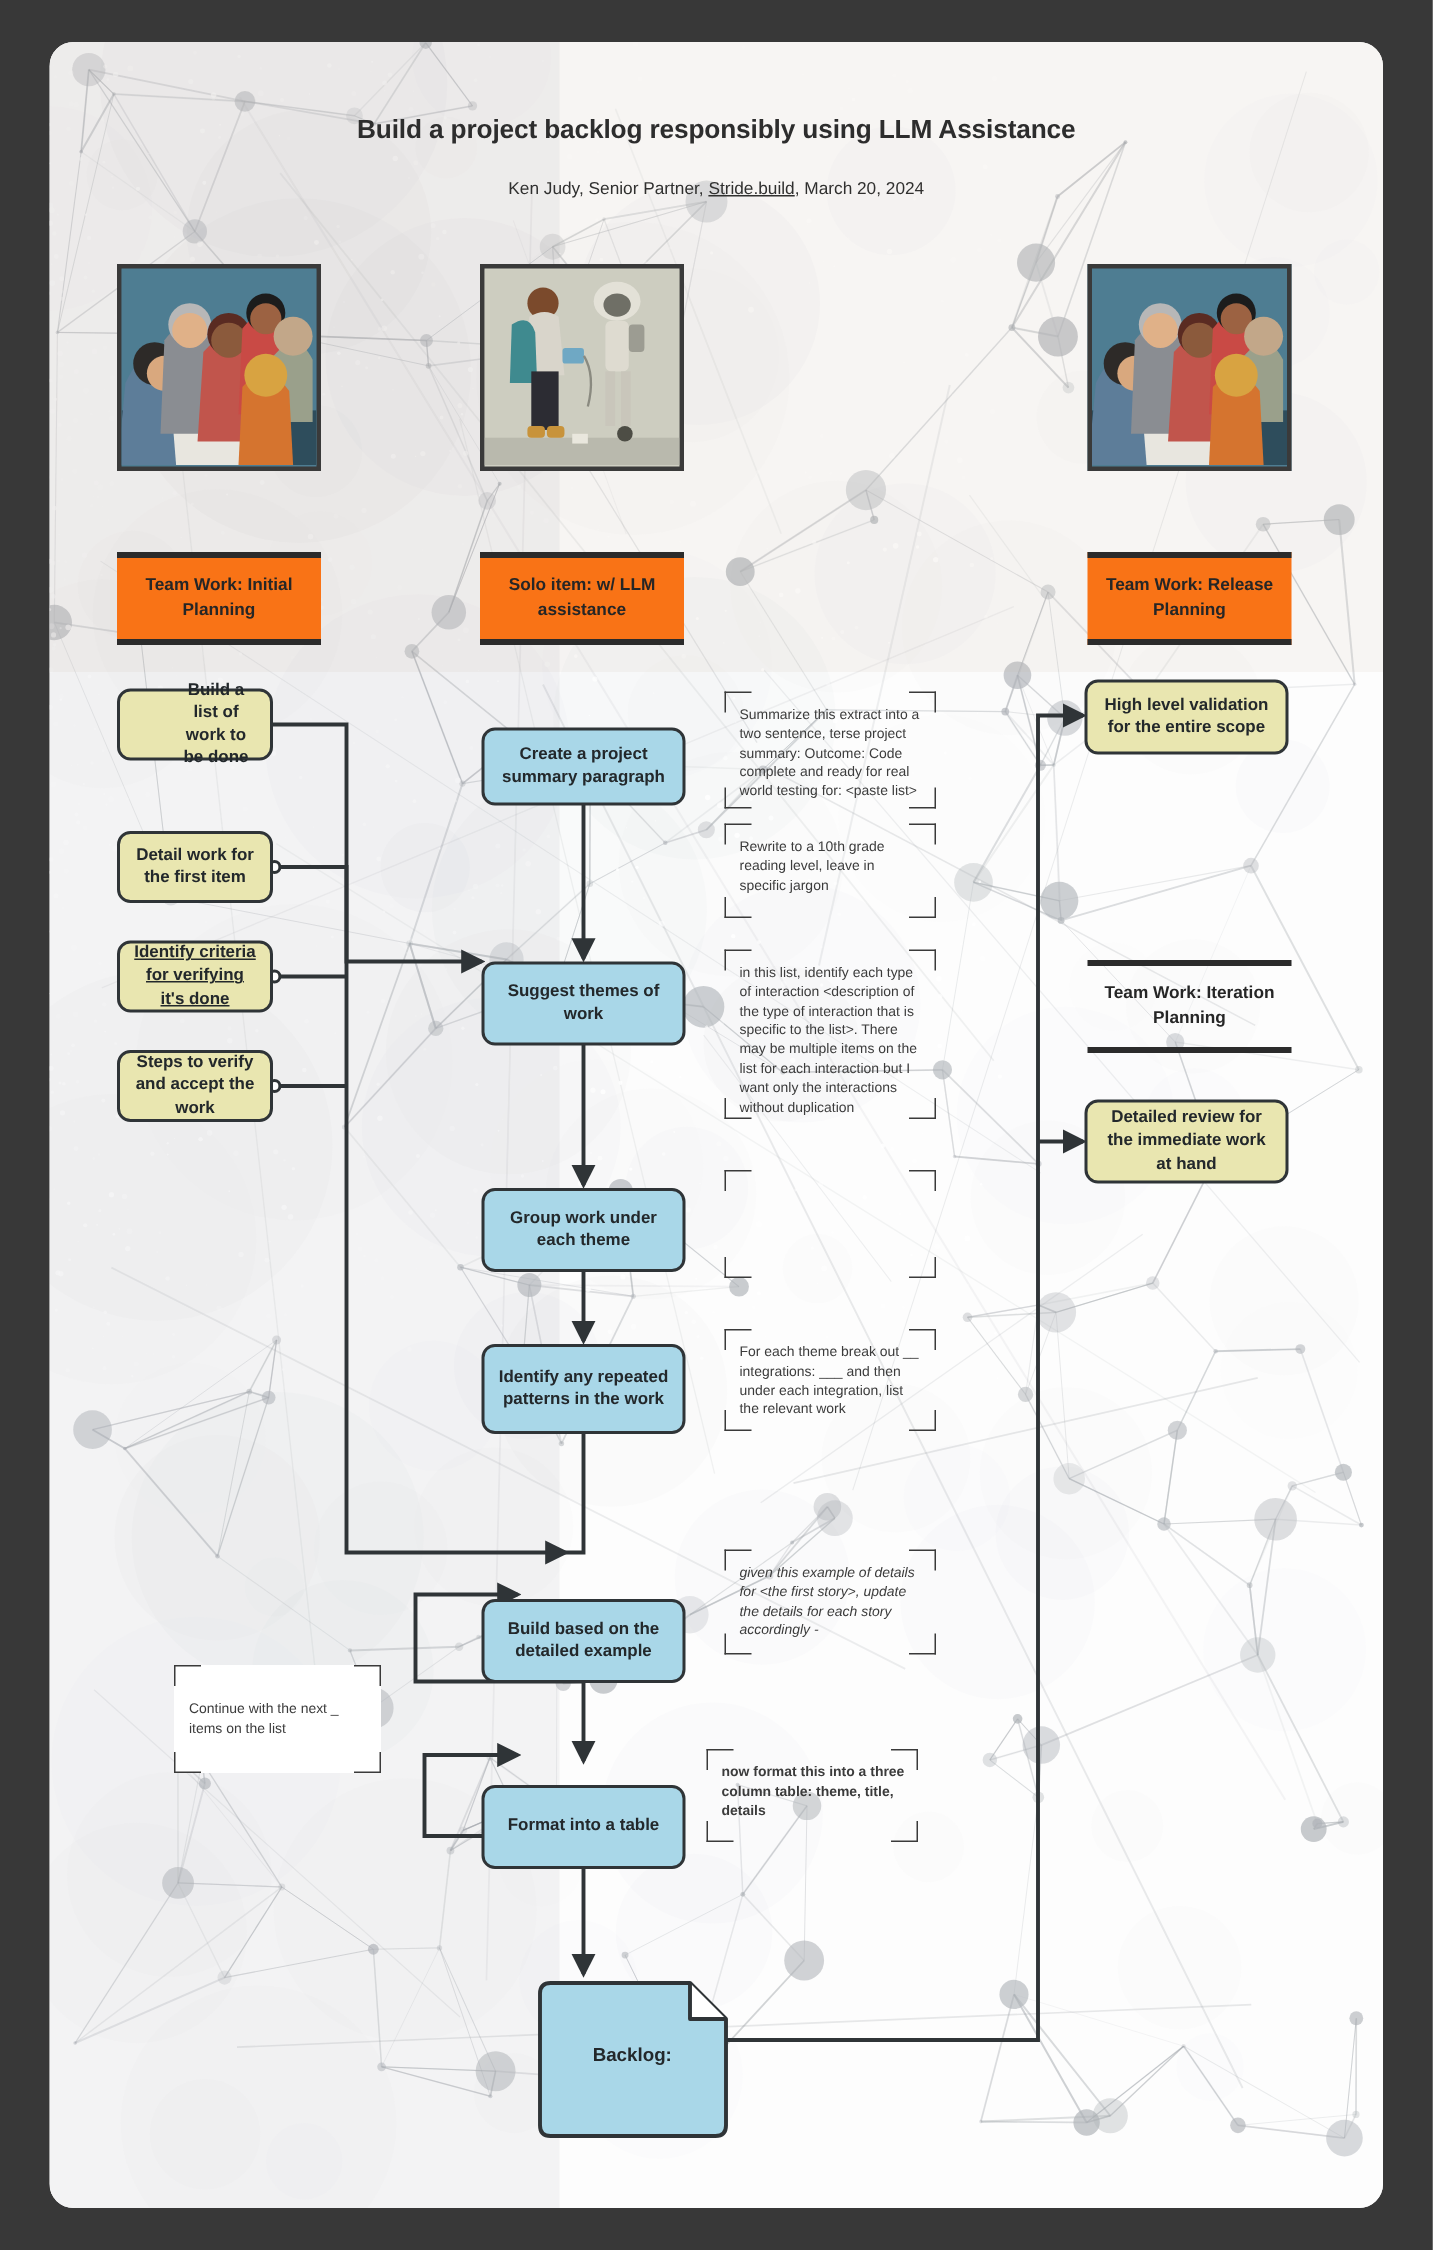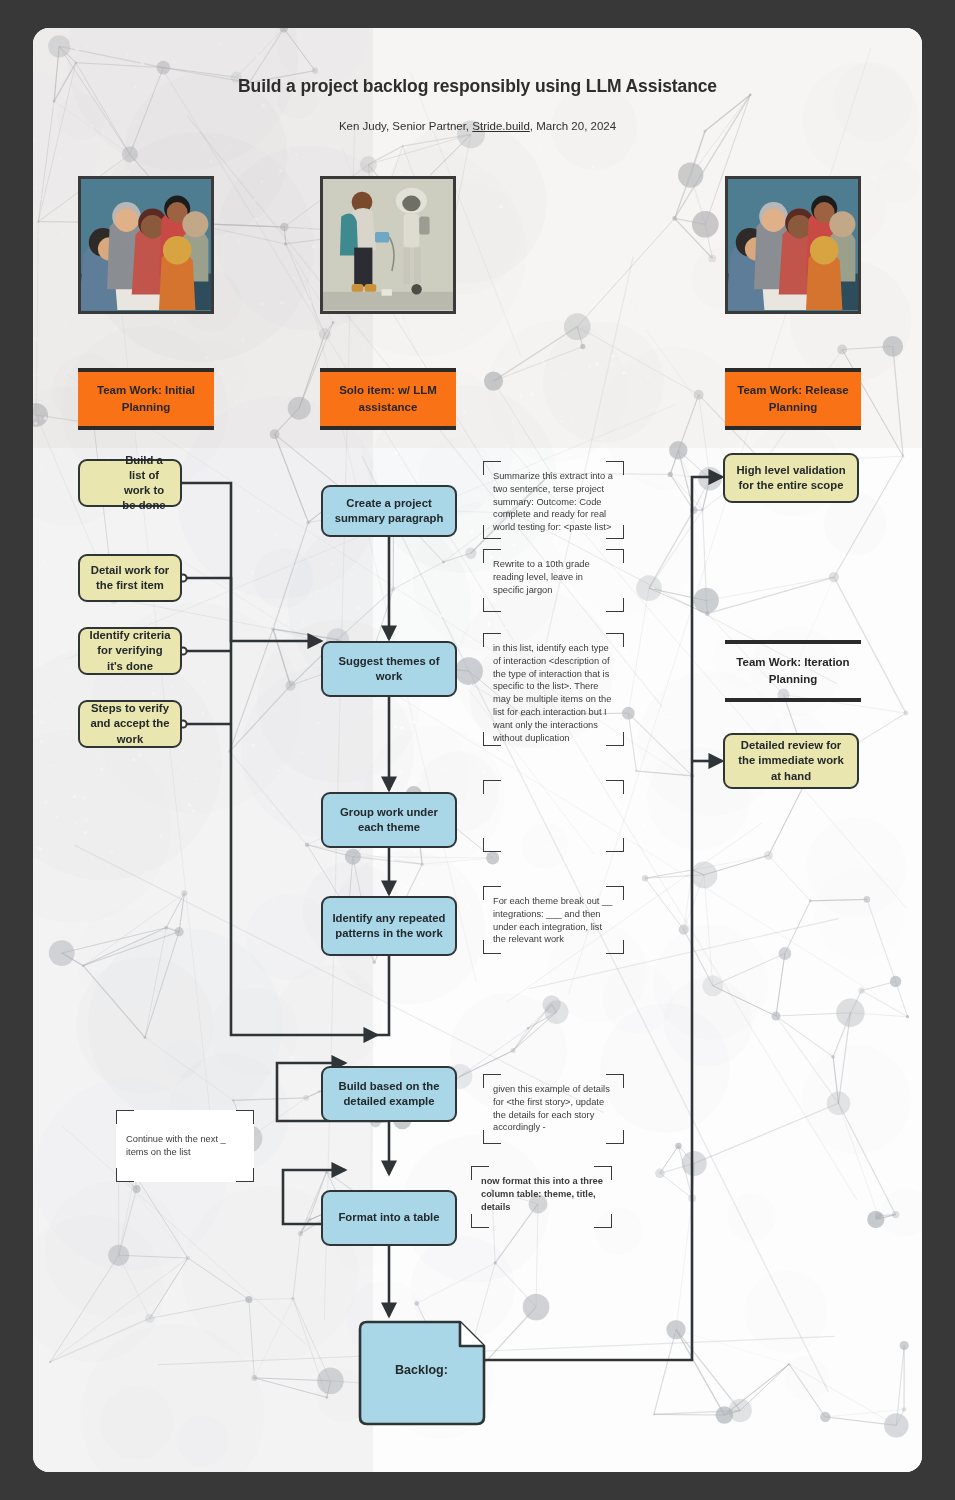--- a/index.html
+++ b/index.html
@@ -1847,21 +1847,21 @@
       <path d="M659 733 L689 733" marker-end="url(#ah)"></path>
     </g>
   </svg>
 
   <div class="pbox yellow" style="left:45px; top:431px; width:104px; height:48px;padding-left:36px;">
     <span>Build a list of work to be done</span>
   </div>
   <div class="pbox yellow" style="left:45px; top:526px; width:104px; height:48px;">
     <span>Detail work for the first item</span>
   </div>
-  <div class="pbox yellow" style="left:45px; top:599px; width:104px; height:48px;">
+  <div class="pbox yellow" style="left:45px; top:599px; width:104px; height:48px;text-decoration:underline;">
     <span>Identify criteria for verifying it's done</span>
   </div>
   <div class="pbox yellow" style="left:45px; top:672px; width:104px; height:48px;">
     <span>Steps to verify and accept the work</span>
   </div>
 
   <div class="pbox blue" style="left:288px; top:457px; width:136px; height:52px;">
     <span>Create a project summary paragraph</span>
   </div>
   <div class="pbox blue" style="left:288px; top:613px; width:136px; height:56px;">
@@ -1907,21 +1907,21 @@
       <span class="br bl"></span>
       <span class="br br2"></span>
   </div>
   <div class="note" style="left:450px; top:858px; width:141px; height:68px;">
     <span class="br tl"></span>
       <span class="br tr"></span>
       <span class="br bl"></span>
       <span class="br br2"></span>
     <div class="ntxt">For each theme break out __ integrations: ___ and then under each integration, list the relevant work</div>
   </div>
-  <div class="note" style="left:450px; top:1046px; width:141px; height:70px;">
+  <div class="note" style="left:450px; top:1005px; width:141px; height:70px;font-style:italic;">
     <span class="br tl"></span>
       <span class="br tr"></span>
       <span class="br bl"></span>
       <span class="br br2"></span>
     <div class="ntxt">given this example of details for &lt;the first story&gt;, update the details for each story accordingly -</div>
   </div>
   <div class="note" style="left:438px; top:1138px; width:141px; height:62px;font-weight:bold;">
     <span class="br tl"></span>
       <span class="br tr"></span>
       <span class="br bl"></span>

